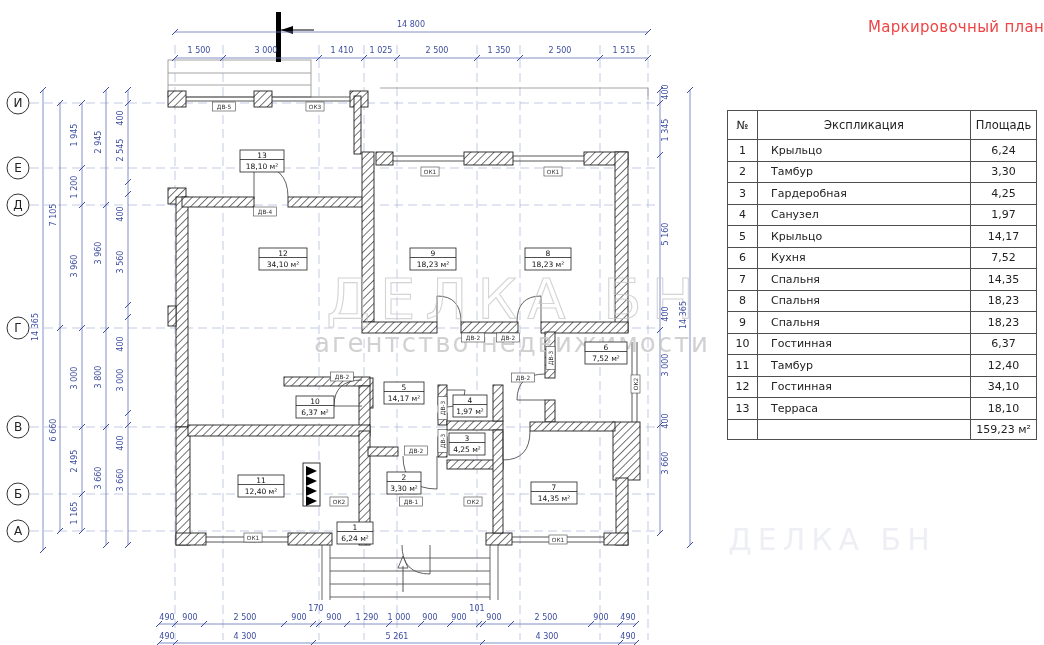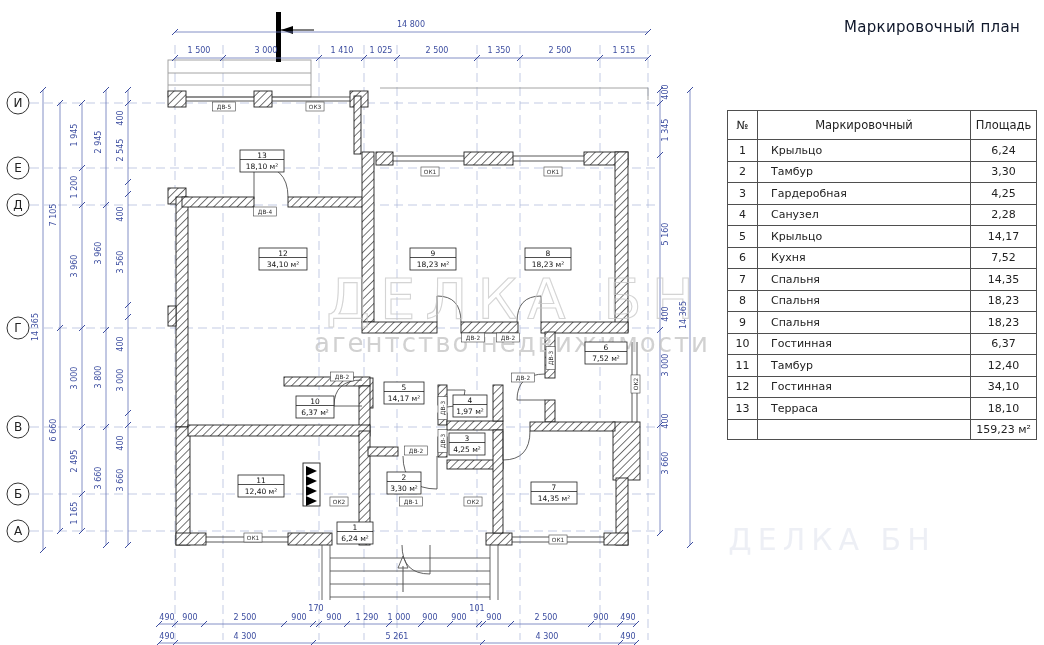--- a/index.html
+++ b/index.html
@@ -1,18 +1,18 @@
 <!DOCTYPE html>
 <html><head>
 <meta charset="utf-8">
 <style>
   html,body{margin:0;padding:0;}
   body{width:1044px;height:645px;background:#fff;font-family:"DejaVu Sans",sans-serif;position:relative;overflow:hidden;}
   #plan{position:absolute;left:0;top:0;}
-  .page-title{position:absolute;top:18px;right:24px;font-size:15px;color:#0f172a;letter-spacing:.3px;}
+  .page-title{position:absolute;top:18px;right:0;font-size:15px;color:#ef4444;letter-spacing:.3px;}
   .tblwrap{position:absolute;left:727px;top:110px;width:312px;}
   .tbl-title{font-size:16.5px;color:#111;margin:0 0 7px 1px;letter-spacing:.4px;}
   table{border-collapse:collapse;width:309px;table-layout:fixed;}
   th,td{border:1px solid #4f4f4f;font-size:11px;color:#222;text-align:center;padding:0;height:20.5px;overflow:hidden;white-space:nowrap;}
   thead th{height:28px;font-size:11.5px;font-weight:normal;}
   col.c-num{width:30px;} col.c-name{width:213px;} col.c-area{width:66px;}
   td.name{text-align:left;padding-left:13px;}
   tfoot td{height:19px;}
   
   text{font-family:"DejaVu Sans",sans-serif;}
@@ -481,21 +481,21 @@
 <div class="tblwrap">
   <table>
     <colgroup>
         <col class="c-num">
         <col class="c-name">
         <col class="c-area">
       </colgroup>
     <thead>
       <tr>
         <th>№</th>
-        <th>Маркировочный</th>
+        <th>Экспликация</th>
         <th>Площадь</th>
       </tr>
     </thead>
     <tbody>
         <tr>
           <td class="num">1</td>
           <td class="name">Крыльцо</td>
           <td class="area">6,24</td>
         </tr>
         <tr>
@@ -504,21 +504,21 @@
           <td class="area">3,30</td>
         </tr>
         <tr>
           <td class="num">3</td>
           <td class="name">Гардеробная</td>
           <td class="area">4,25</td>
         </tr>
         <tr>
           <td class="num">4</td>
           <td class="name">Санузел</td>
-          <td class="area">2,28</td>
+          <td class="area">1,97</td>
         </tr>
         <tr>
           <td class="num">5</td>
           <td class="name">Крыльцо</td>
           <td class="area">14,17</td>
         </tr>
         <tr>
           <td class="num">6</td>
           <td class="name">Кухня</td>
           <td class="area">7,52</td>

